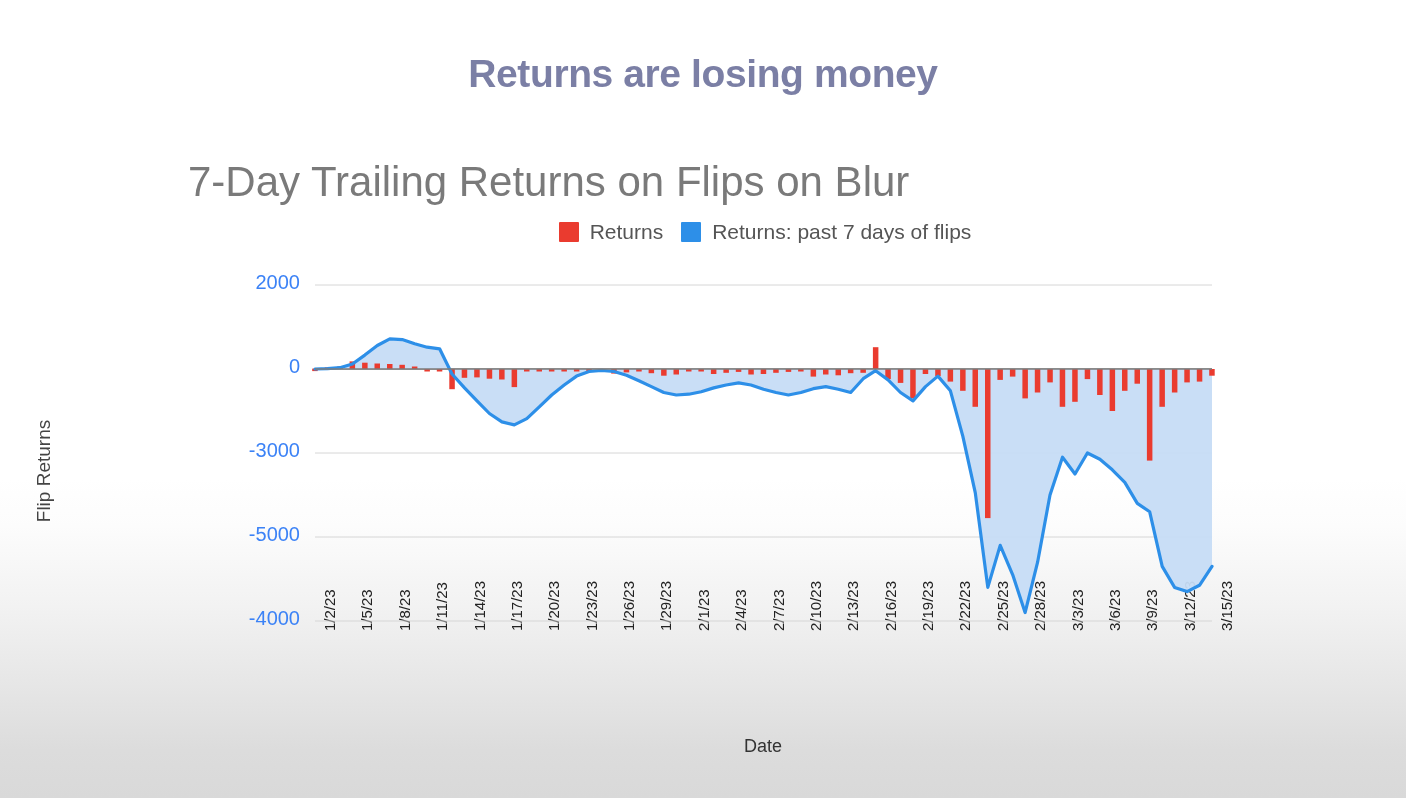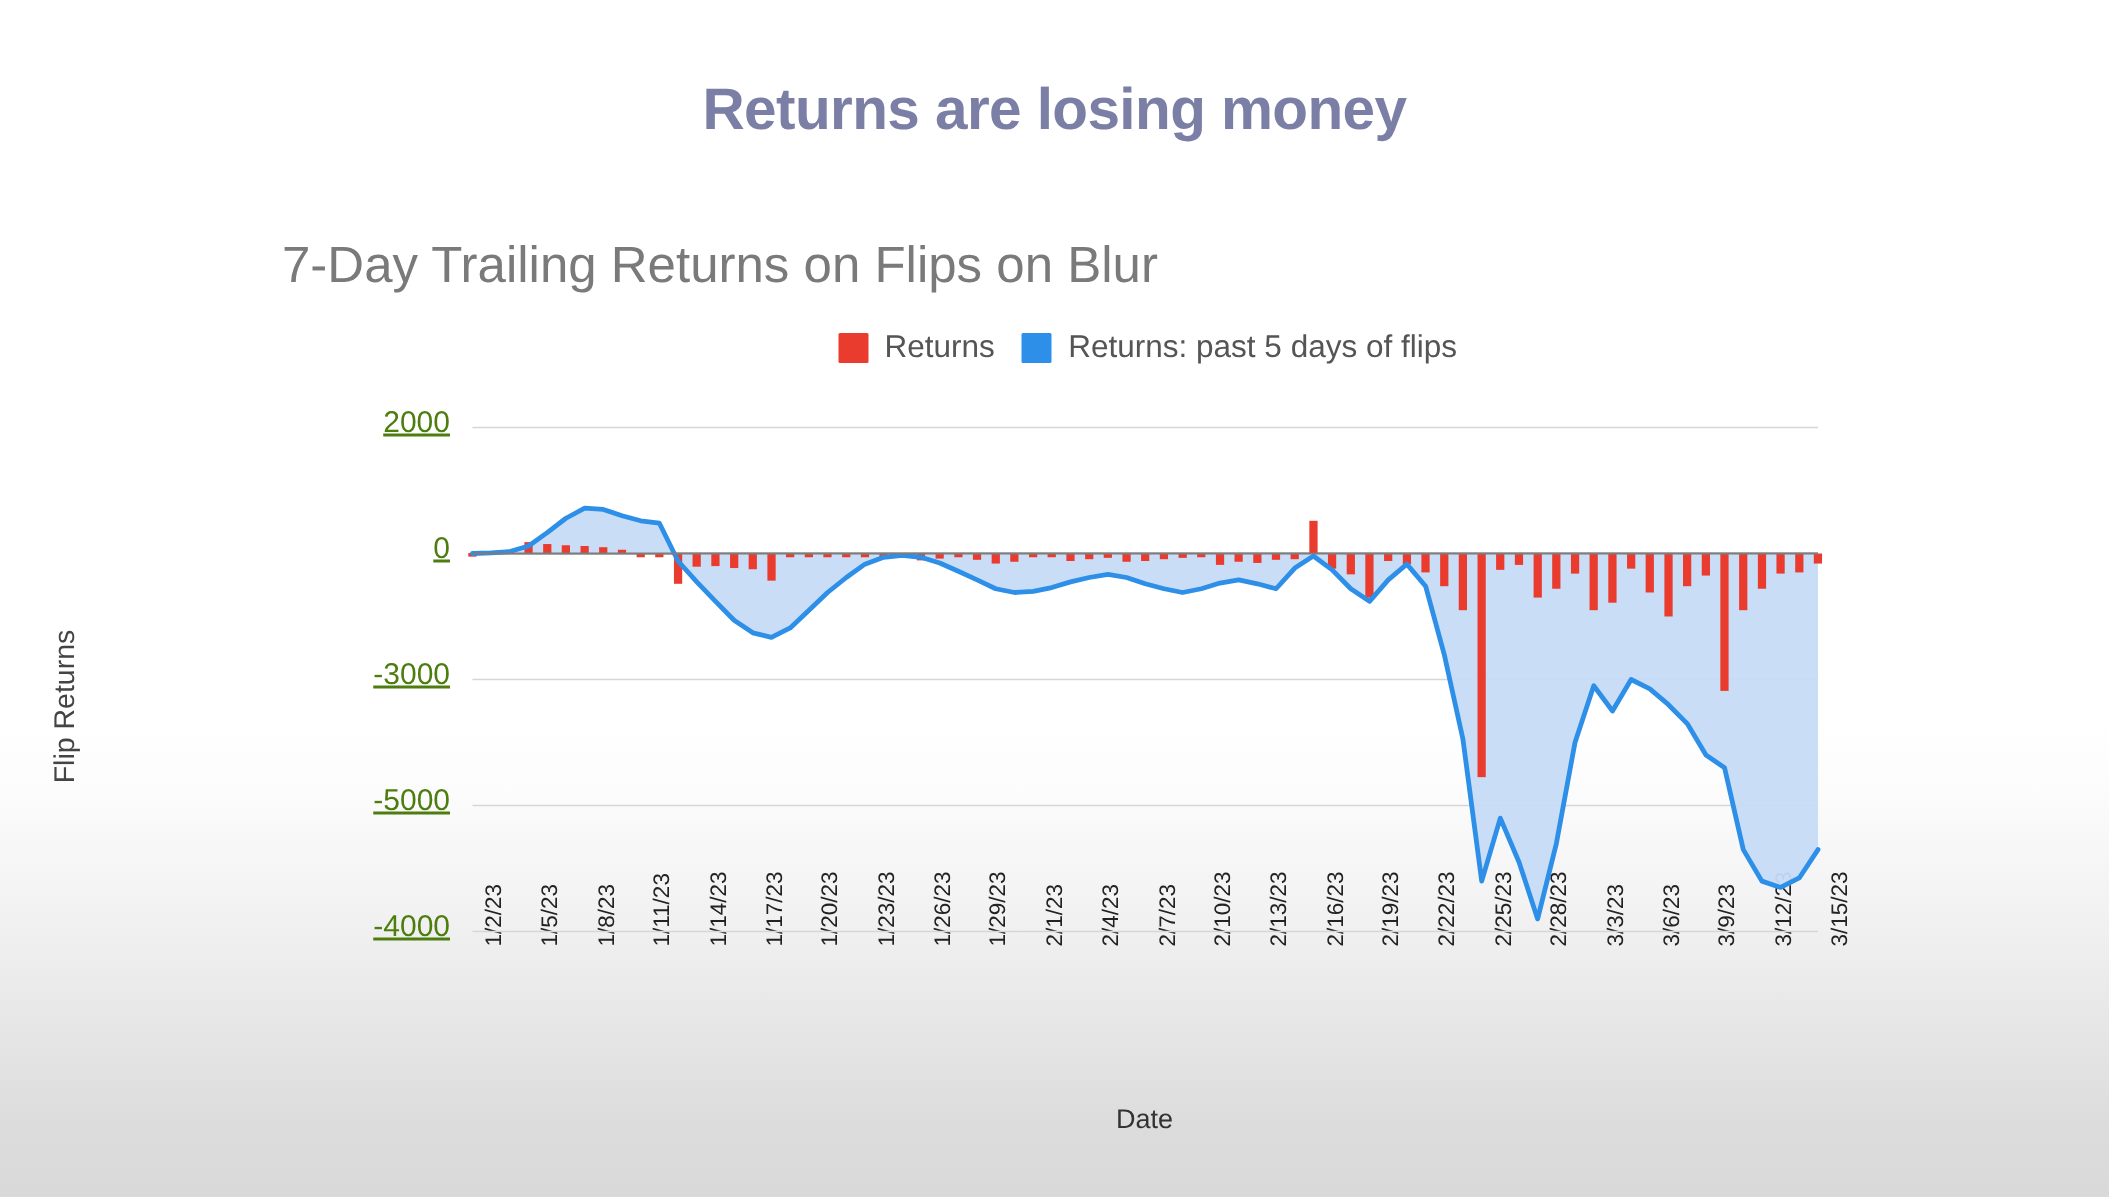--- a/index.html
+++ b/index.html
@@ -19,21 +19,21 @@
     font-size:39px;
     font-weight:bold;
     letter-spacing:-0.4px;
     color:#7b7fa5;
   }
   #chart-wrap{
     position:absolute;left:0;top:140px;width:1406px;height:660px;
   }
   #chart-title{
     position:absolute;left:188px;top:18px;
-    font-size:34px;
+    font-size:42px;
     color:#7a7a7a;
     white-space:nowrap;
   }
   #legend{
     position:absolute;left:315px;top:80px;width:900px;
     display:flex;align-items:center;justify-content:center;gap:18px;
   }
   .legend-item{display:flex;align-items:center;gap:11px;}
   .legend-swatch{width:20px;height:20px;display:block;border-radius:1px;}
   .legend-label{font-size:21px;color:#555;white-space:nowrap;}
@@ -49,23 +49,22 @@
     text-align:center;
     font-size:19px;color:#444;
     white-space:nowrap;
   }
   #xlabel{
     position:absolute;left:663px;top:596px;width:200px;
     text-align:center;font-size:18px;color:#333;
   }
   .ytick{
     position:absolute;right:0;
-    font-size:20px;color:#4d7c0f;text-align:center;
-    white-space:nowrap;
-    text-decoration:underline;
+    font-size:20px;color:#3b82f6;text-align:center;
+    white-space:nowrap;
   }
   #yticks{position:absolute;left:195px;top:0;width:105px;height:500px;}
   #xticks{position:absolute;left:315px;top:0;width:900px;height:120px;}
   .xtick{
     position:absolute;
     font-size:15px;color:#222;
     white-space:nowrap;
     transform:rotate(-90deg);
     transform-origin:left top;
   }
@@ -82,21 +81,21 @@
 
   <div id="chart-title">7-Day Trailing Returns on Flips on Blur</div>
 
   <div id="legend">
     <div class="legend-item">
       <span class="legend-swatch" style="background: rgb(234, 59, 47);"></span>
       <span class="legend-label">Returns</span>
     </div>
     <div class="legend-item">
       <span class="legend-swatch" style="background: rgb(45, 143, 232);"></span>
-      <span class="legend-label">Returns: past 5 days of flips</span>
+      <span class="legend-label">Returns: past 7 days of flips</span>
     </div>
   </div>
 
   <div id="yticks">
       <div class="ytick" style="top: 131px;">2000</div>
       <div class="ytick" style="top: 215px;">0</div>
       <div class="ytick" style="top: 299px;">-3000</div>
       <div class="ytick" style="top: 383px;">-5000</div>
       <div class="ytick" style="top: 467px;">-4000</div>
     </div>

